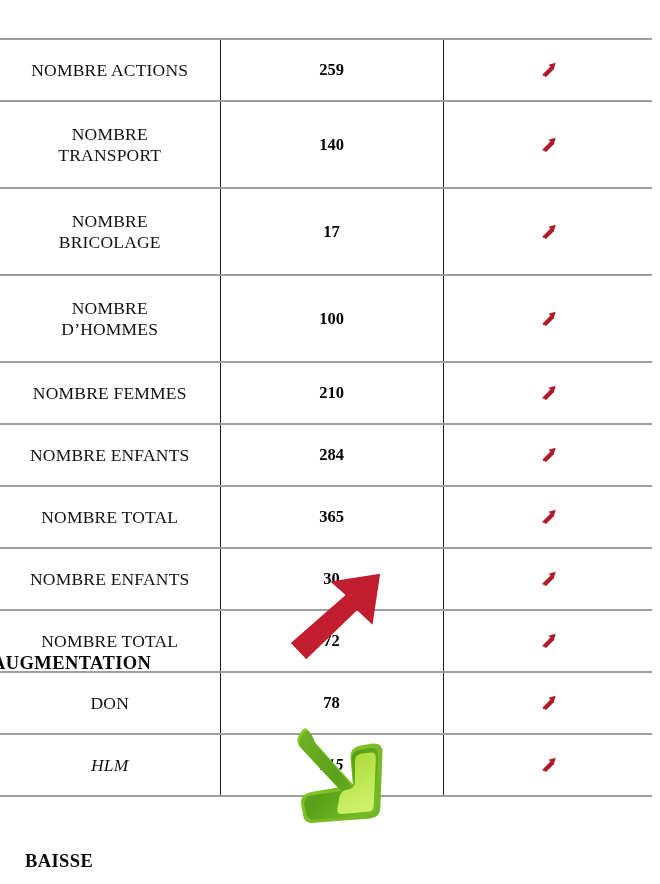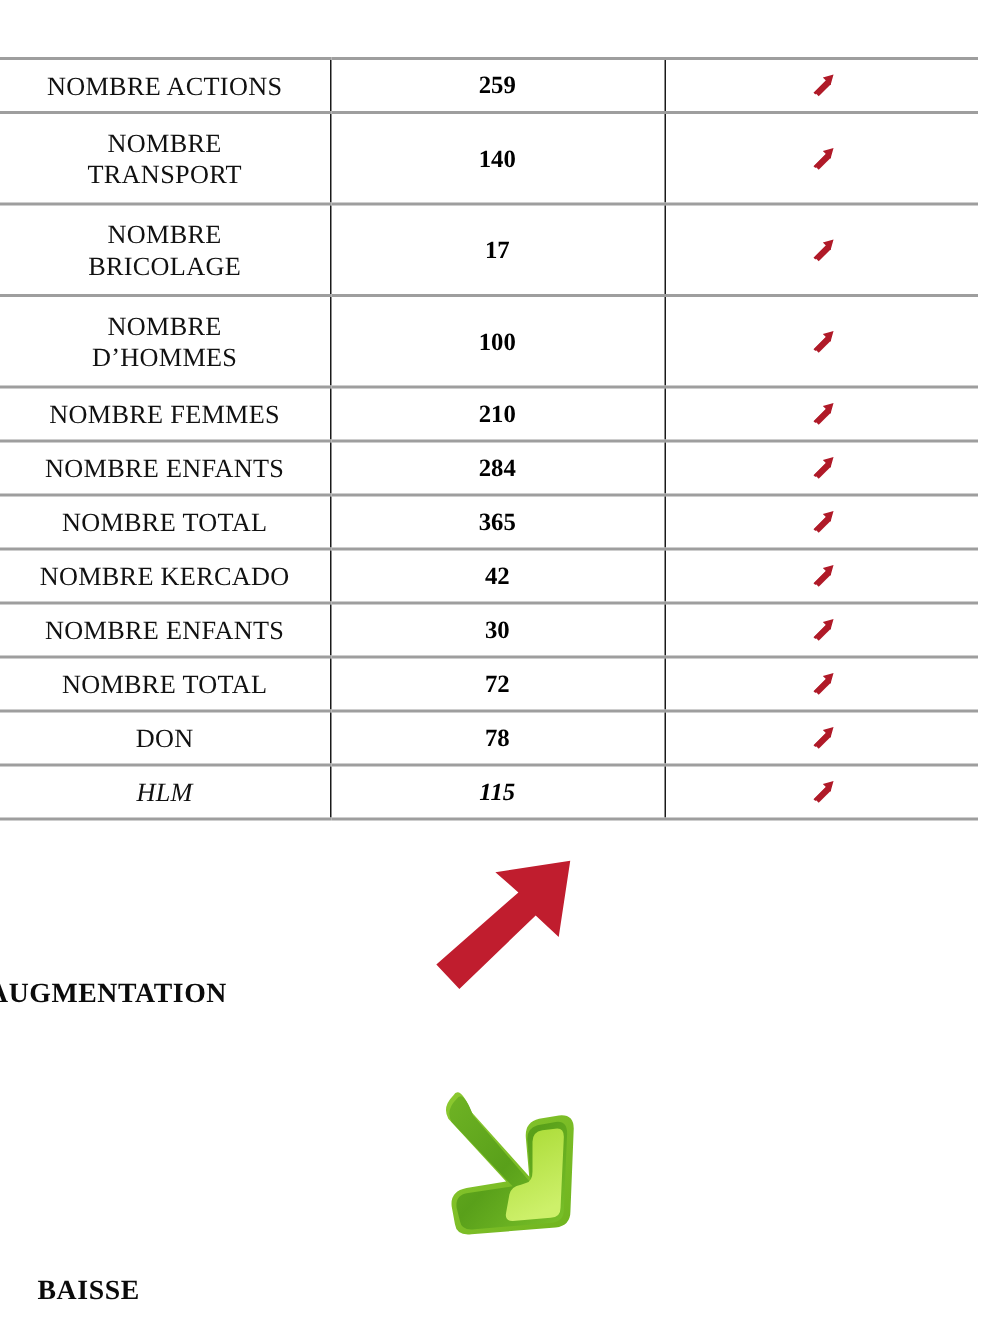--- a/index.html
+++ b/index.html
@@ -31,21 +31,21 @@
   }
   table.stats col.c-label { width: 220px; }
   table.stats col.c-value { width: 223px; }
   table.stats col.c-trend { width: 209px; }
 
   table.stats tr { }
 
   table.stats td {
     border-top: 2px solid #9e9e9e;
     border-bottom: 0;
-    padding: 0;
+    padding: 13px;
     text-align: center;
     vertical-align: middle;
     line-height: 1.16;
   }
   table.stats tr:last-child td {
     border-bottom: 2px solid #9e9e9e;
     font-style: italic;
   }
   
   table.stats td.cell-value {
@@ -222,34 +222,20 @@
         <td class="cell-trend">
           <span class="arrow-sm">
             <svg viewBox="0 0 24 24" aria-hidden="true">
                 <path d="M7.2 18.6 L16.1 9.7 L12.6 6.2 L20.4 4.0 L18.2 11.8 L14.7 8.3 L5.8 17.2 Z" fill="#b01a28"></path>
                 <path d="M6.6 16.9 L15.6 7.9 L18.6 10.9 L9.6 19.9 Z" fill="#b01a28"></path>
               </svg>
           </span>
         </td>
       </tr>
 
-      <tr class="row-1l">
-        <td class="cell-label">
-          <span class="lbl-line">NOMBRE KERCADO</span>
-        </td>
-        <td class="cell-value">42</td>
-        <td class="cell-trend">
-          <span class="arrow-sm">
-            <svg viewBox="0 0 24 24" aria-hidden="true">
-                <path d="M7.2 18.6 L16.1 9.7 L12.6 6.2 L20.4 4.0 L18.2 11.8 L14.7 8.3 L5.8 17.2 Z" fill="#b01a28"></path>
-                <path d="M6.6 16.9 L15.6 7.9 L18.6 10.9 L9.6 19.9 Z" fill="#b01a28"></path>
-              </svg>
-          </span>
-        </td>
-      </tr>
 
       <tr class="row-1l">
         <td class="cell-label">
           <span class="lbl-line">NOMBRE ENFANTS</span>
         </td>
         <td class="cell-value">30</td>
         <td class="cell-trend">
           <span class="arrow-sm">
             <svg viewBox="0 0 24 24" aria-hidden="true">
                 <path d="M7.2 18.6 L16.1 9.7 L12.6 6.2 L20.4 4.0 L18.2 11.8 L14.7 8.3 L5.8 17.2 Z" fill="#b01a28"></path>

